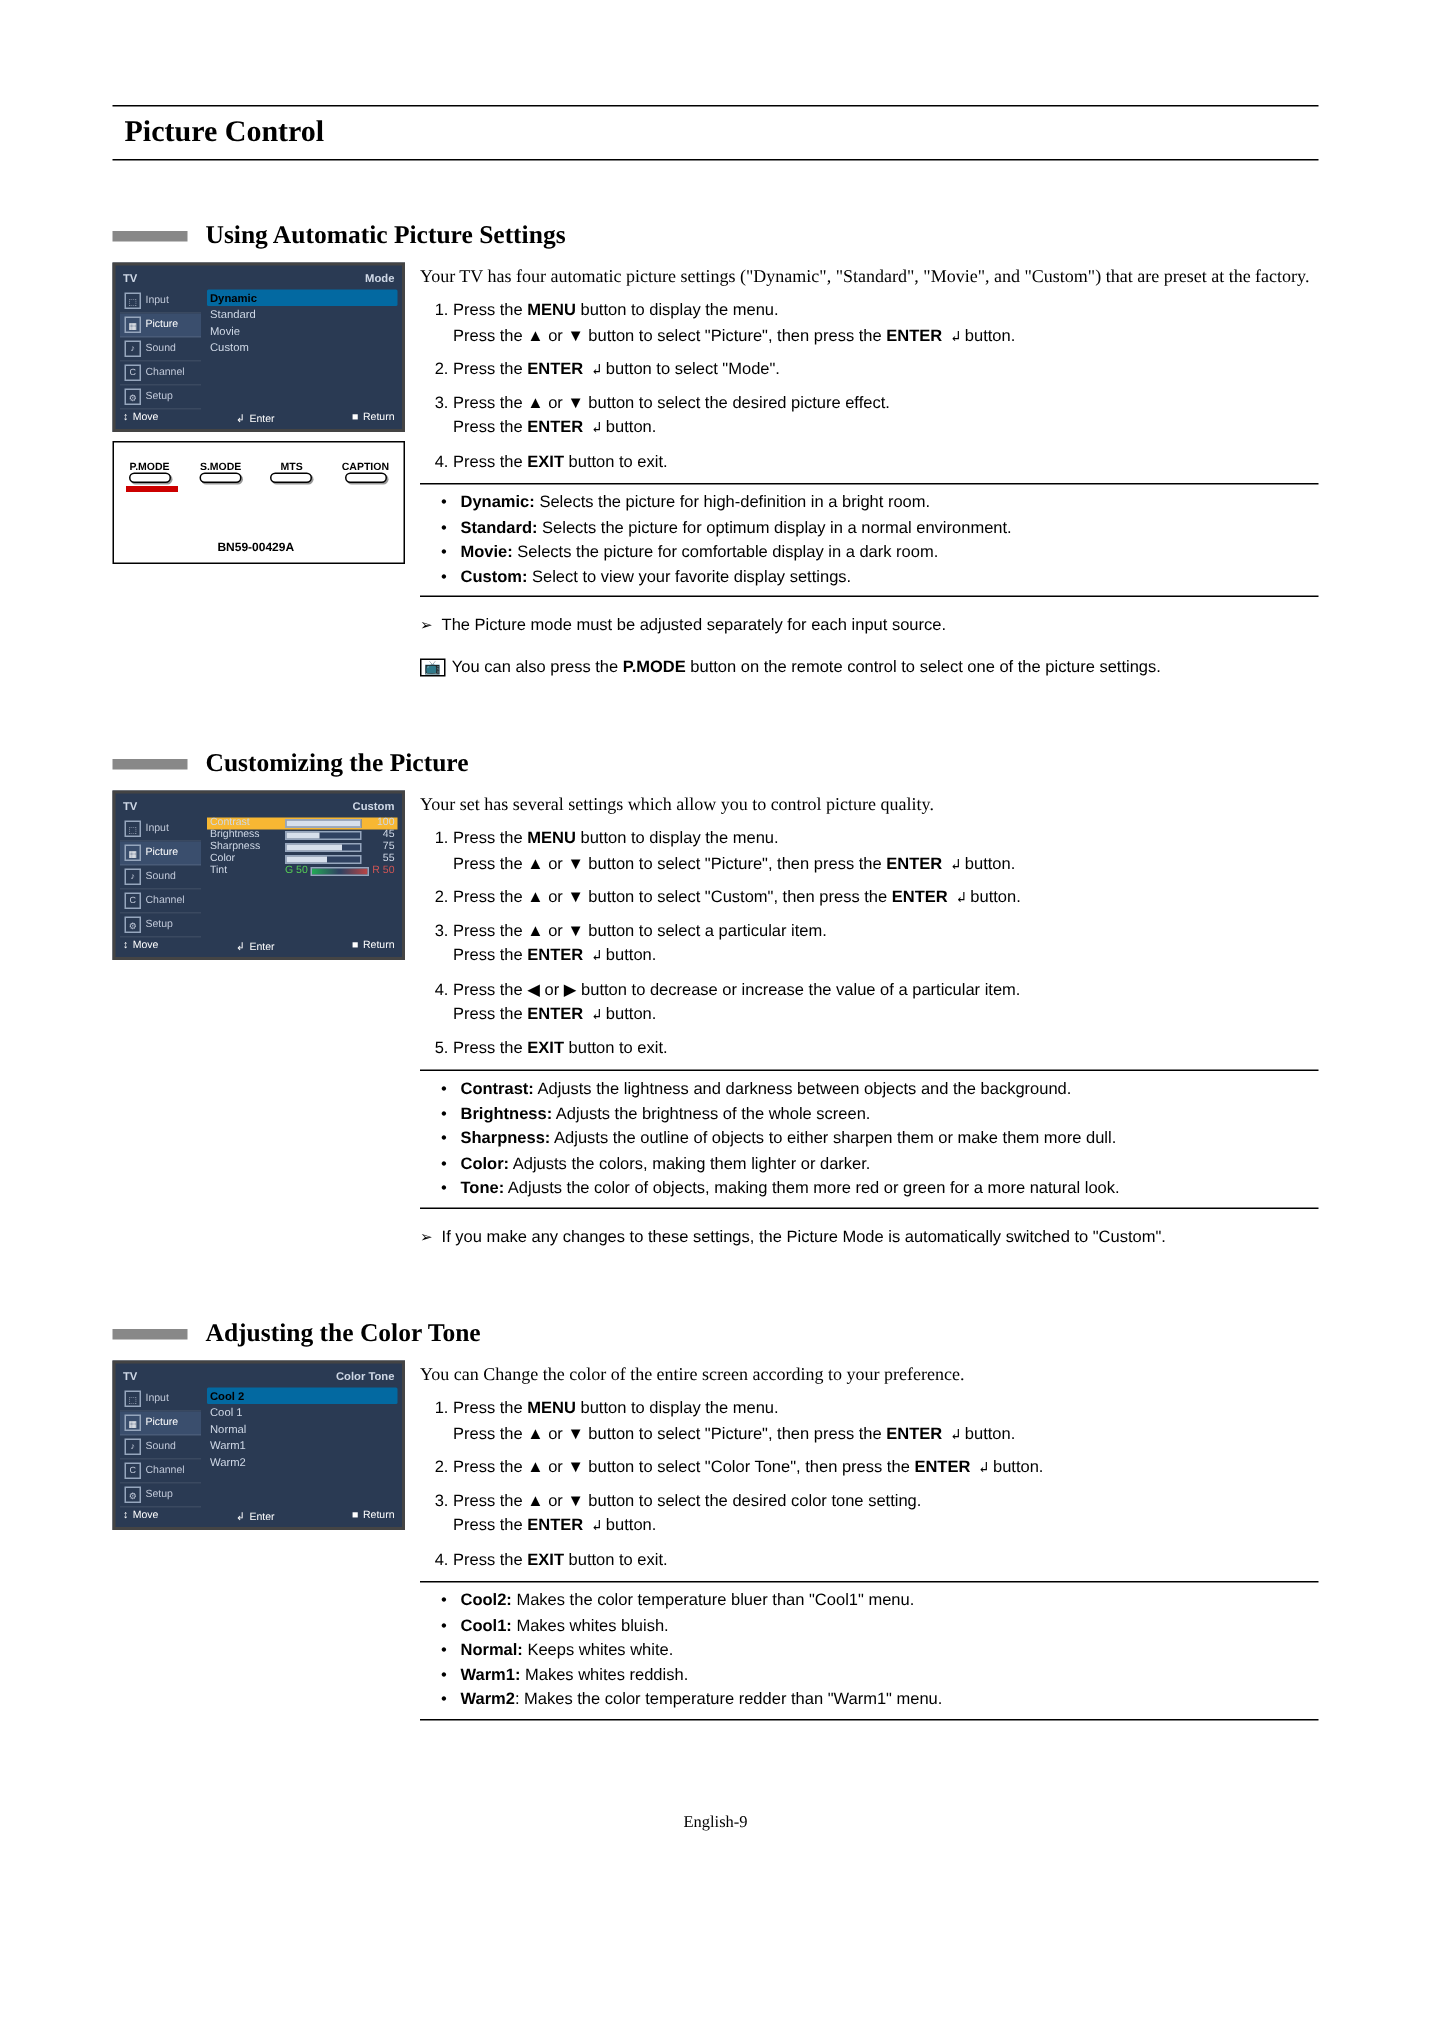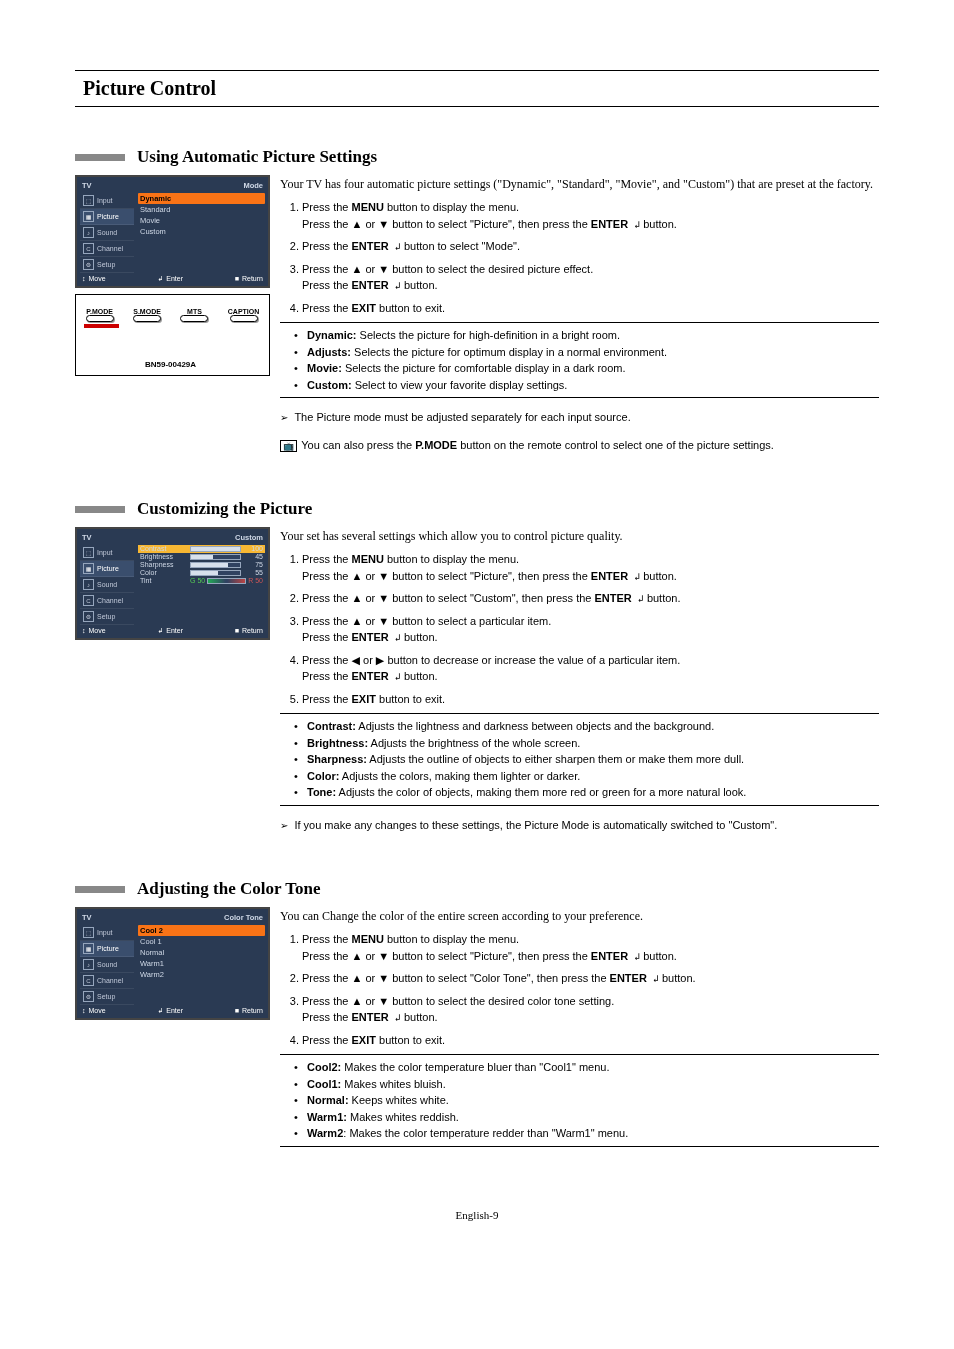--- a/index.html
+++ b/index.html
@@ -70,21 +70,21 @@
     color: #c0c8d8;
     display: flex;
     align-items: center;
     gap: 3px;
     font-size: 7px;
   }
   .gp-side-item.sel { background: #3a4e6d; color: #fff; }
   .side-ic { width: 9px; height: 9px; border: 1px solid #96a6bd; font-size: 6px; display: inline-flex; align-items: center; justify-content: center; }
   .gp-content { flex: 1; padding-left: 4px; font-size: 7.5px; }
   .gp-list-item { padding: 1px 2px; color: #cfd8e6; }
-  .gp-list-item.hl { background: #f97316; color: #000; font-weight: bold; border-radius: 1px; }
+  .gp-list-item.hl { background: #0369a1; color: #000; font-weight: bold; border-radius: 1px; }
   .gp-slider-row { display: flex; align-items: center; gap: 2px; padding: 0 2px 1px 2px; font-size: 7px; }
   .gp-slider-row .label { width: 48px; color: #cfd8e6; }
   .gp-slider-row .val { width: 20px; text-align: right; color: #cfd8e6; }
   .gp-bar { flex: 1; height: 4px; border: 1px solid #96a6bd; position: relative; background: #304261; }
   .gp-bar .fill { position: absolute; left: 0; top: 0; bottom: 0; background: #d7e0ec; }
   .gp-tint-bar { flex: 1; height: 4px; border: 1px solid #96a6bd; position: relative; background: linear-gradient(to right,#2a5,#304261 48%, #304261 52%, #b44); }
   .gp-foot {
     display: flex;
     justify-content: space-between;
     padding: 2px 2px 0 2px;
@@ -212,21 +212,21 @@
     <div class="text-col">
       <div class="intro">Your TV has four automatic picture settings ("Dynamic", "Standard", "Movie", and "Custom") that are preset at the factory.</div>
       <ol class="steps">
         <li><span>Press the <b>MENU</b> button to display the menu.<br>Press the ▲ or ▼ button to select "Picture", then press the <b>ENTER</b><span class="btn-icon enter-icon"></span> button.</span></li>
         <li>Press the <b>ENTER</b><span class="btn-icon enter-icon"></span> button to select "Mode".</li>
         <li>Press the ▲ or ▼ button to select the desired picture effect.<br>Press the <b>ENTER</b><span class="btn-icon enter-icon"></span> button.</li>
         <li>Press the <b>EXIT</b> button to exit.</li>
       </ol>
       <div class="note-block">
         <p class="line diamond"><b>Dynamic:</b> Selects the picture for high-definition in a bright room.</p>
-        <p class="line diamond"><b>Adjusts:</b> Selects the picture for optimum display in a normal environment.</p>
+        <p class="line diamond"><b>Standard:</b> Selects the picture for optimum display in a normal environment.</p>
         <p class="line diamond"><b>Movie:</b> Selects the picture for comfortable display in a dark room.</p>
         <p class="line diamond"><b>Custom:</b> Select to view your favorite display settings.</p>
       </div>
       <p class="arrow-note"><span>The Picture mode must be adjusted separately for each input source.</span></p>
       <p><span class="remote-icon"></span>You can also press the <b>P.MODE</b> button on the remote control to select one of the picture settings.</p>
     </div>
   </div>
 </div>
 
 <div class="section">

